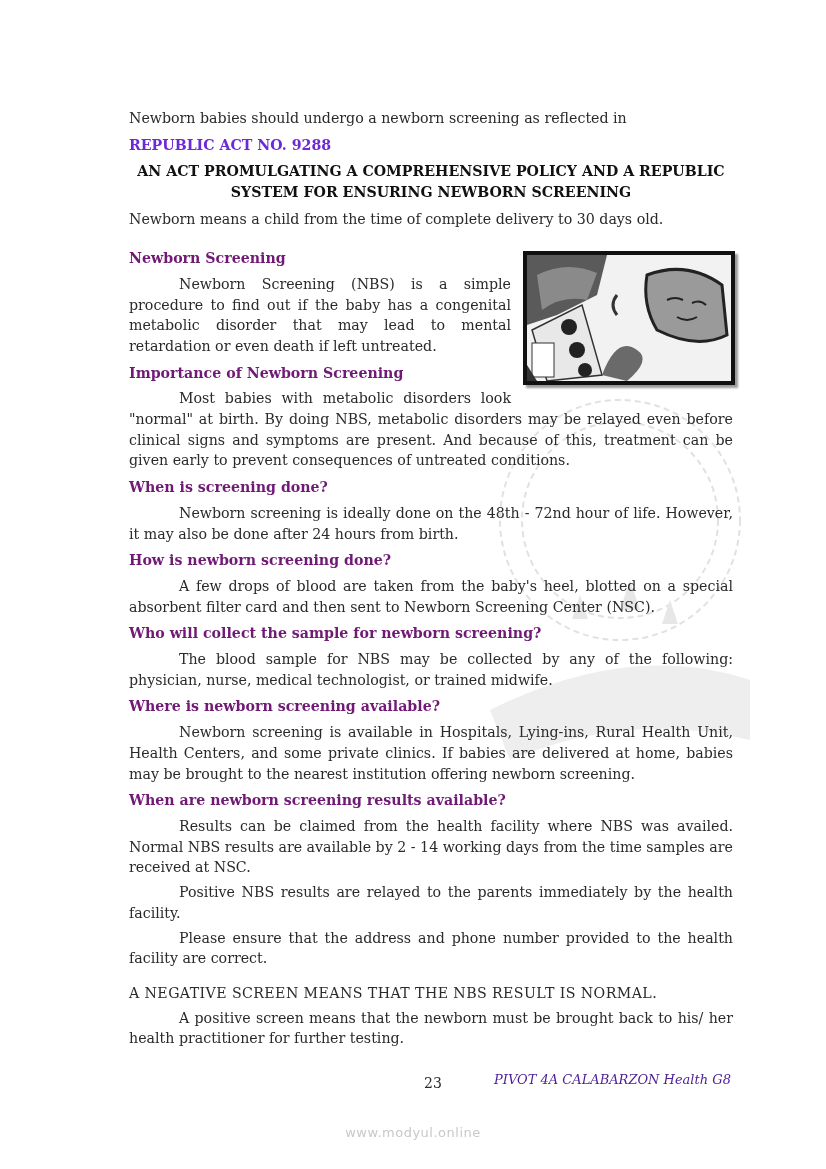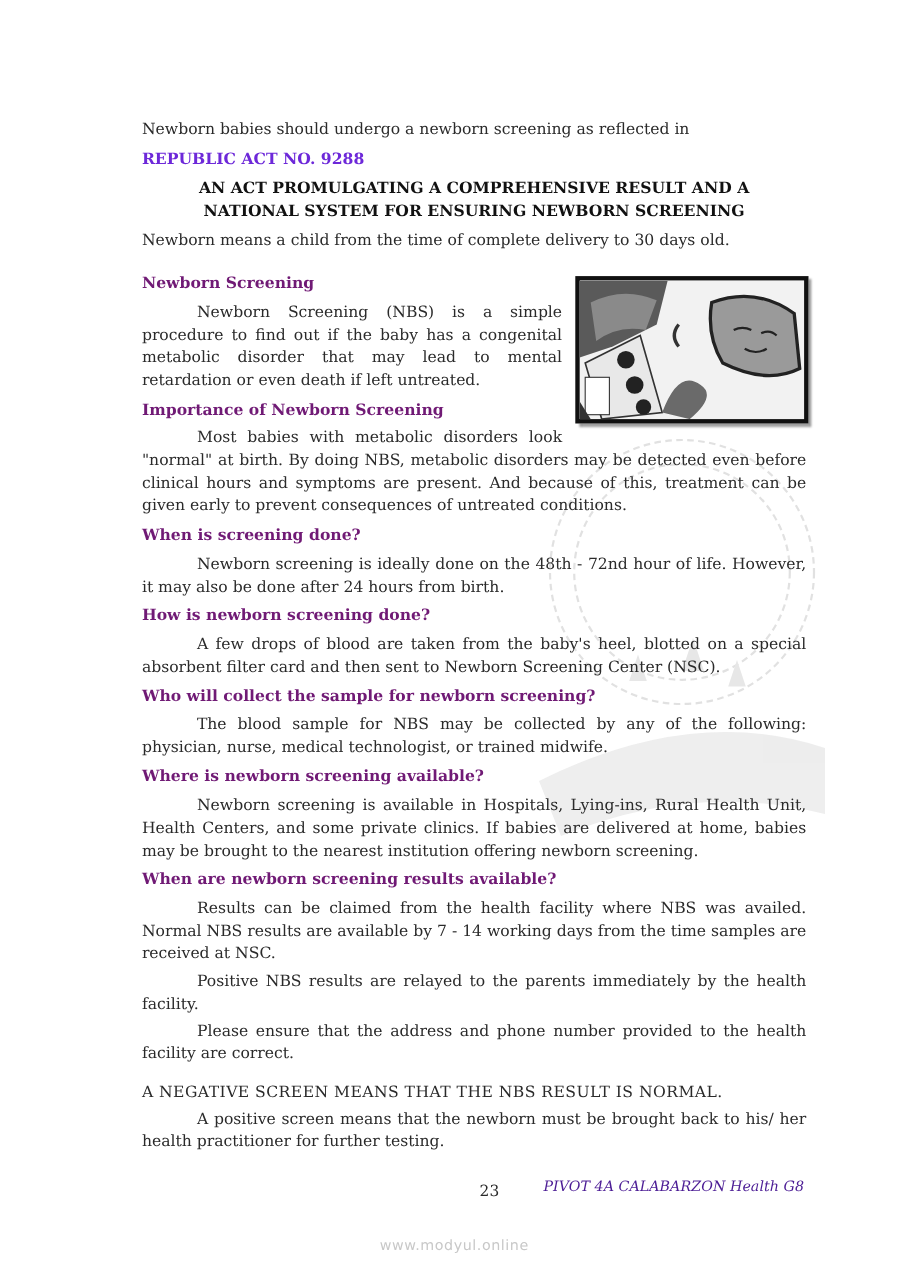--- a/index.html
+++ b/index.html
@@ -28,21 +28,21 @@
     }
     .section { margin-bottom: 6px; }
     .float-img {
       float: right; width: 204px; height: 126px; margin: 3px -2px 4px 12px;
       border: 4px solid #111; box-shadow: 3px 3px 2px #9a9a9a; background: #fff;
       position: relative; overflow: hidden;
     }
     .para-gap { margin-top: 4px; }
     .caps { margin-top: 14px; letter-spacing: 0.4px; }
     .footer-page {
-      position: absolute; left: 436px; top: 1075px; font-size: 14px; color: #2a2a2a;
+      position: absolute; left: 424px; top: 1075px; font-size: 14px; color: #2a2a2a;
     }
     .footer-title {
       position: absolute; left: 494px; top: 1072px; font-size: 13px; font-style: italic; color: #4c1d95;
     }
     .site {
       position: absolute; left: 0; width: 826px; top: 1125px; text-align: center;
       font-family: "DejaVu Sans", sans-serif; font-size: 13px; color: #c8c8c8; letter-spacing: 0.5px;
     }
   </style>
 </head>
@@ -53,21 +53,21 @@
     <circle cx="190" cy="140" r="120"></circle>
     <circle cx="190" cy="140" r="98"></circle>
   </g>
   <path d="M60 330 Q200 260 320 300 L320 360 Q200 330 80 380 Z" fill="#d2d2d2" opacity="0.7"></path>
   <path d="M200 200 l10 30 l-20 0 z M240 220 l8 24 l-16 0 z M150 215 l8 24 l-16 0 z" fill="#d4d4d4"></path>
 </svg>
 
 <div class="content">
   <p class="intro">Newborn babies should undergo a newborn screening as reflected in</p>
   <p class="ra">REPUBLIC ACT NO. 9288</p>
-  <p class="act-title">AN ACT PROMULGATING A COMPREHENSIVE RESULT AND A NATIONAL SYSTEM FOR ENSURING NEWBORN SCREENING</p>
+  <p class="act-title">AN ACT PROMULGATING A COMPREHENSIVE POLICY AND A REPUBLIC SYSTEM FOR ENSURING NEWBORN SCREENING</p>
   <p class="newborn-def">Newborn means a child from the time of complete delivery to 30 days old.</p>
 
   <div class="float-img">
     <svg width="204" height="126" viewBox="0 0 204 126">
       <rect width="204" height="126" fill="#f2f2f2"></rect>
       <path d="M0 0 L80 0 L70 40 L30 60 L0 70 Z" fill="#5a5a5a"></path>
       <path d="M10 20 Q40 5 70 18 L60 45 Q35 40 15 55 Z" fill="#8a8a8a"></path>
       <path d="M120 20 Q160 5 195 30 L200 80 Q170 95 130 75 Q115 50 120 20 Z" fill="#9a9a9a" stroke="#222" stroke-width="3"></path>
       <path d="M140 45 q8 -4 16 0 M165 48 q8 -4 14 2 M150 62 q10 6 20 0" stroke="#222" stroke-width="2" fill="none"></path>
       <path d="M90 40 q-8 10 0 20" stroke="#333" stroke-width="3" fill="none"></path>
@@ -81,21 +81,21 @@
     </svg>
   </div>
 
   <div class="section">
     <h3>Newborn Screening</h3>
     <p class="indent">Newborn Screening (NBS) is a simple procedure to find out if the baby has a congenital metabolic disorder that may lead to mental retardation or even death if left untreated.</p>
   </div>
 
   <div class="section">
     <h3>Importance of Newborn Screening</h3>
-    <p class="indent">Most babies with metabolic disorders look "normal" at birth. By doing NBS, metabolic disorders may be detected even before clinical hours and symptoms are present. And because of this, treatment can be given early to prevent consequences of untreated conditions.</p>
+    <p class="indent">Most babies with metabolic disorders look "normal" at birth. By doing NBS, metabolic disorders may be relayed even before clinical signs and symptoms are present. And because of this, treatment can be given early to prevent consequences of untreated conditions.</p>
   </div>
 
   <div class="section">
     <h3>When is screening done?</h3>
     <p class="indent">Newborn screening is ideally done on the 48th - 72nd hour of life. However, it may also be done after 24 hours from birth.</p>
   </div>
 
   <div class="section">
     <h3>How is newborn screening done?</h3>
     <p class="indent">A few drops of blood are taken from the baby's heel, blotted on a special absorbent filter card and then sent to Newborn Screening Center (NSC).</p>
@@ -106,21 +106,21 @@
     <p class="indent">The blood sample for NBS may be collected by any of the following: physician, nurse, medical technologist, or trained midwife.</p>
   </div>
 
   <div class="section">
     <h3>Where is newborn screening available?</h3>
     <p class="indent">Newborn screening is available in Hospitals, Lying-ins, Rural Health Unit, Health Centers, and some private clinics. If babies are delivered at home, babies may be brought to the nearest institution offering newborn screening.</p>
   </div>
 
   <div class="section">
     <h3>When are newborn screening results available?</h3>
-    <p class="indent">Results can be claimed from the health facility where NBS was availed. Normal NBS results are available by 7 - 14 working days from the time samples are received at NSC.</p>
+    <p class="indent">Results can be claimed from the health facility where NBS was availed. Normal NBS results are available by 2 - 14 working days from the time samples are received at NSC.</p>
     <p class="indent para-gap">Positive NBS results are relayed to the parents immediately by the health facility.</p>
     <p class="indent para-gap">Please ensure that the address and phone number provided to the health facility are correct.</p>
   </div>
 
   <p class="caps">A NEGATIVE SCREEN MEANS THAT THE NBS RESULT IS NORMAL.</p>
   <p class="indent" style="margin-top:4px">A positive screen means that the newborn must be brought back to his/ her health practitioner for further testing.</p>
 </div>
 
 <div class="footer-page">23</div>
 <div class="footer-title">PIVOT 4A CALABARZON Health G8</div>

